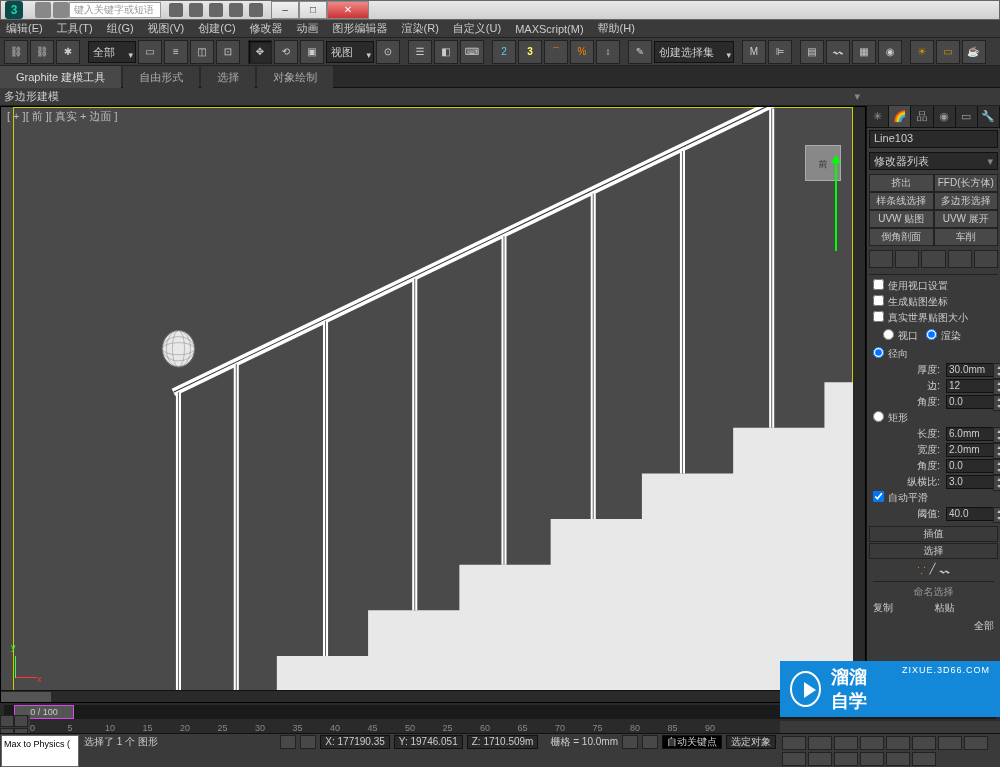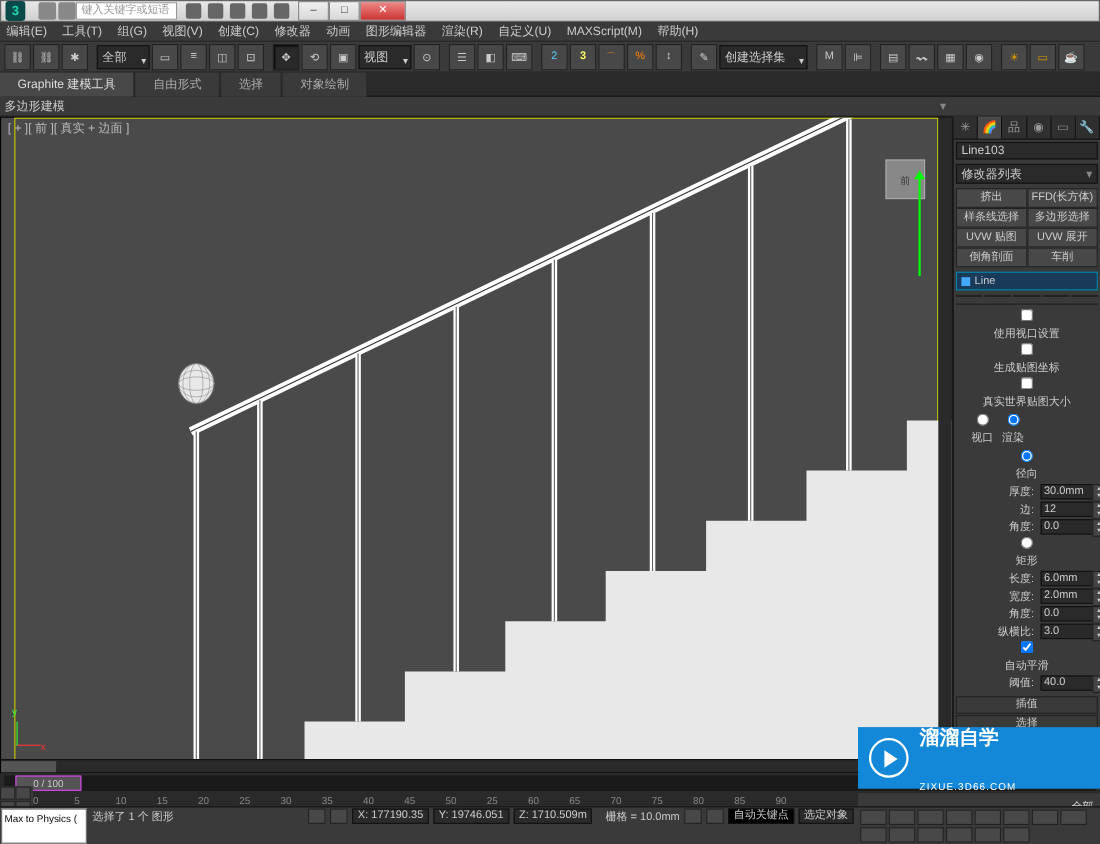--- a/index.html
+++ b/index.html
@@ -71,21 +71,21 @@
 .mod-list-combo::after { content: "▾"; position: absolute; right: 4px; top: 2px; color: #888; }
 .btn-grid { display: flex; flex-wrap: wrap; margin: 2px; }
 .btn-grid .gb { width: 50%; height: 18px; background: #484848; border: 1px solid #222; text-align: center; line-height: 16px; color: #ccc; font-size: 10px; }
 .stack { height: 76px; background: #1a3a5a; border: 1px solid #08a; margin: 2px; padding: 2px 4px; color: #ccc; font-size: 10px; }
 .stack-row { display: flex; align-items: center; gap: 4px; }
 .stack-row .sq { width: 8px; height: 8px; background: #4af; }
 .stack-icons { display: flex; margin: 2px; gap: 2px; height: 18px; }
 .stack-icons .si { flex: 1; background: #444; border: 1px solid #222; }
 .rollout-hdr { height: 16px; background: #3a3a3a; border: 1px solid #222; margin: 1px 2px 0; text-align: center; line-height: 14px; font-size: 10px; color: #ccc; }
 .rollout-body { margin: 0 2px; background: #3a3a3a; padding: 2px 4px; font-size: 10px; color: #ccc; }
-.chk { display: flex; align-items: center; gap: 4px; margin: 2px 0; flex-direction: column; }
+.chk { display: flex; gap: 4px; margin: 2px 0; }
 .chk input { width: 11px; height: 11px; }
 .radio-row { display: flex; gap: 8px; margin: 2px 0 2px 10px; }
 .param-row { display: flex; align-items: center; justify-content: flex-end; gap: 4px; margin: 2px 0; }
 .param-row .lbl { flex: 1; text-align: right; padding-right: 2px; }
 .param-row .spinner { width: 48px; height: 14px; background: #2a2a2a; border: 1px solid #111; color: #ccc; padding: 0 2px; font-size: 10px; line-height: 12px; position: relative; }
 .param-row .spinner::after { content: "▴\A▾"; white-space: pre; position: absolute; right: -12px; top: -1px; width: 10px; font-size: 6px; line-height: 7px; background: #444; border: 1px solid #222; text-align: center; }
 .divider-line { border-top: 1px solid #222; margin: 3px 0; }
 
 
 .timeline { position: absolute; bottom: 46px; left: 0; right: 0; height: 18px; background: #2a2a2a; display: flex; align-items: center; font-size: 9px; color: #aaa; }
@@ -103,21 +103,21 @@
 .status-line { height: 16px; display: flex; align-items: center; gap: 4px; padding: 0 4px; font-size: 10px; color: #ccc; }
 .status-line .sb-btn { width: 16px; height: 14px; background: #484848; border: 1px solid #222; }
 .coord-box { height: 14px; background: #2a2a2a; border: 1px solid #111; padding: 0 4px; color: #ccc; font-size: 10px; line-height: 12px; }
 .status-right { width: 220px; display: flex; flex-wrap: wrap; gap: 2px; padding: 2px; align-content: flex-start; }
 .status-right .nb { width: 24px; height: 14px; background: #484848; border: 1px solid #222; }
 
 
 .watermark { position: absolute; right: 0; bottom: 50px; width: 220px; height: 56px; background: #1388d8; display: flex; align-items: center; gap: 10px; padding: 0 10px; z-index: 10; }
 .watermark .play { width: 36px; height: 36px; border: 2px solid #fff; border-radius: 50%; position: relative; }
 .watermark .play::after { content: ""; position: absolute; left: 12px; top: 9px; border-left: 12px solid #fff; border-top: 8px solid transparent; border-bottom: 8px solid transparent; }
-.watermark .wm-text { color: #fff; display: flex; flex-direction: column; gap: 28px; }
+.watermark .wm-text { color: #fff; display: flex; flex-direction: row; gap: 28px; }
 .watermark .wm-text .cn { font-size: 18px; font-weight: bold; }
 .watermark .wm-text .en { font-size: 9px; letter-spacing: 1px; }
 </style>
 </head>
 <body>
 
 <div class="titlebar">
   <div class="app-logo">3</div>
   <div class="qat">
     <span></span>
@@ -274,26 +274,20 @@
     <div class="btn-grid">
       <div class="gb">挤出</div>
       <div class="gb">FFD(长方体)</div>
       <div class="gb">样条线选择</div>
       <div class="gb">多边形选择</div>
       <div class="gb">UVW 贴图</div>
       <div class="gb">UVW 展开</div>
       <div class="gb">倒角剖面</div>
       <div class="gb">车削</div>
     </div>
-    <div class="stack">
-      <div class="stack-row">
-          <div class="sq"></div>
-          <span>Line</span>
-        </div>
-    </div>
     <div class="stack-icons">
       <div class="si"></div>
       <div class="si"></div>
       <div class="si"></div>
       <div class="si"></div>
       <div class="si"></div>
     </div>
 
     <div class="rollout-body" style="border-top:1px solid #222;margin-top:4px">
       <div class="chk">

